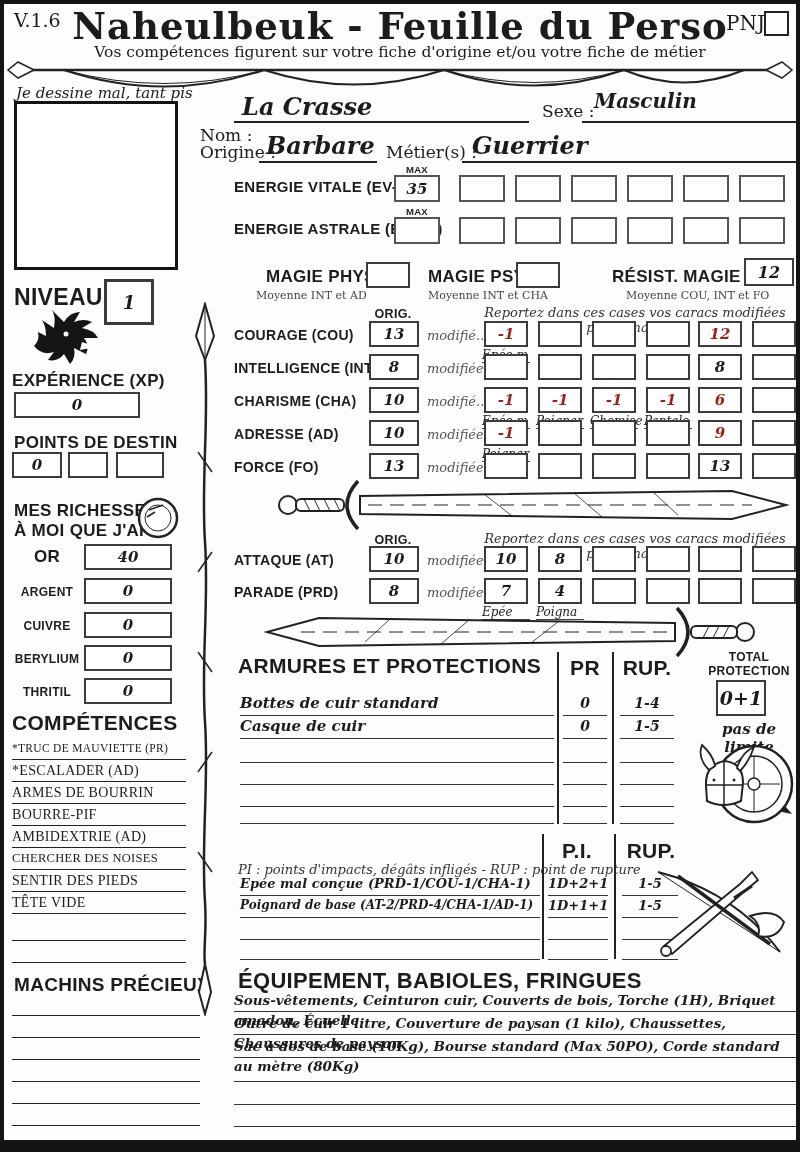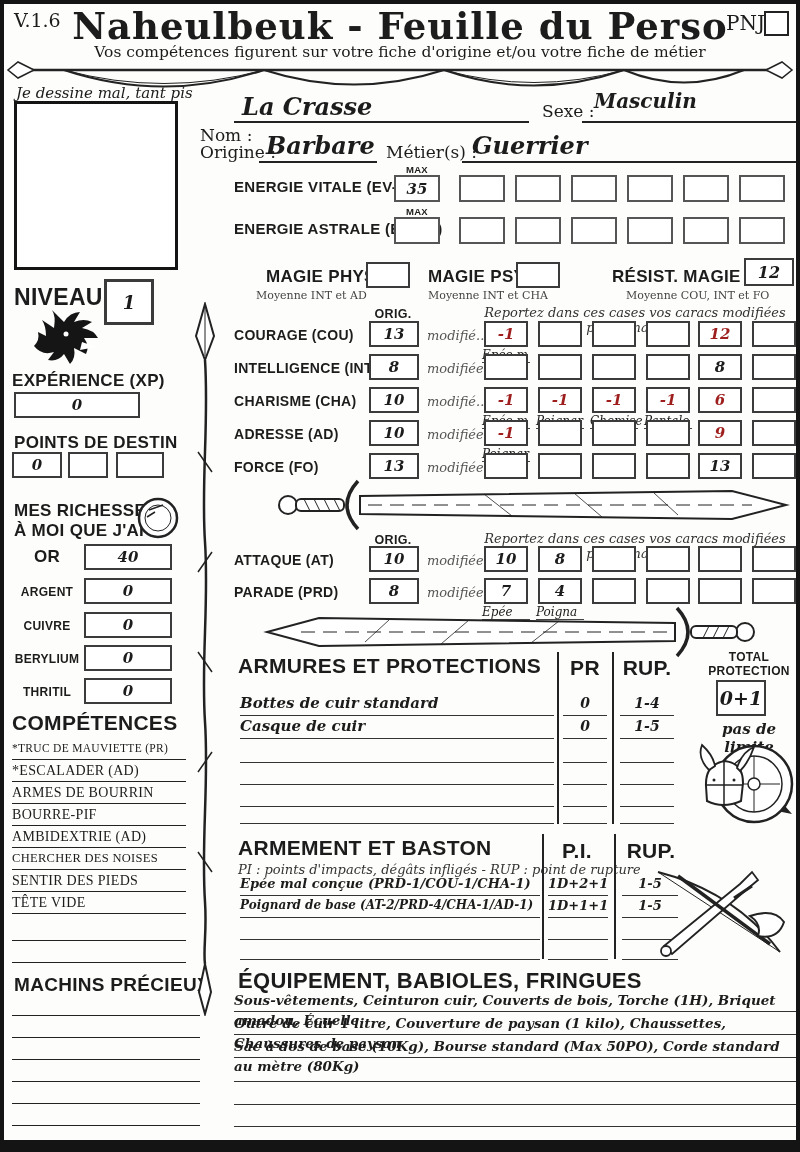--- a/index.html
+++ b/index.html
@@ -295,21 +295,20 @@
     <circle cx="62" cy="46" r="6" fill="none" stroke="#222" stroke-width="1.5"></circle>
     <path d="M62 18 L62 40 M62 52 L62 74 M36 46 L56 46 M68 46 L88 46" stroke="#222" stroke-width="1"></path>
     <path d="M14 48 Q13 26 33 23 Q51 25 51 45 L49 63 Q31 71 15 63 Z" fill="#fff" stroke="#222" stroke-width="2"></path>
     <path d="M17 32 Q5 20 10 7 Q21 17 23 28 Z" fill="#fff" stroke="#222" stroke-width="1.8"></path>
     <path d="M45 30 Q50 14 62 9 Q57 24 48 33 Z" fill="#fff" stroke="#222" stroke-width="1.8"></path>
     <path d="M14 47 L51 47 M32 24 L32 67" stroke="#222" stroke-width="1.5"></path>
     <circle cx="22" cy="42" r="1.5" fill="#222"></circle>
       <circle cx="42" cy="42" r="1.5" fill="#222"></circle>
   </svg>
 
-  <div class="abs hd" style="left:234px;top:832px;font-size:21px;">ARMEMENT ET BASTON</div>
   <div class="abs script" style="left:234px;top:858px;font-size:13px;color:#333;">PI : points d'impacts, dégâts infligés - RUP : point de rupture</div>
   <div class="abs hd" style="left:544px;top:835px;width:58px;text-align:center;font-size:21px;">P.I.</div>
   <div class="abs hd" style="left:616px;top:835px;width:62px;text-align:center;font-size:21px;">RUP.</div>
   <div class="vline" style="left:538px;top:830px;height:125px;"></div>
   <div class="vline" style="left:610px;top:830px;height:125px;"></div>
 
   <div class="arm-row" style="top:869px;">
     <div class="cell-line wep-name hand">Epée mal conçue (PRD-1/COU-1/CHA-1)</div>
     <div class="cell-line wep-pi hand">1D+2+1</div>
     <div class="cell-line wep-rup hand">1-5</div>

